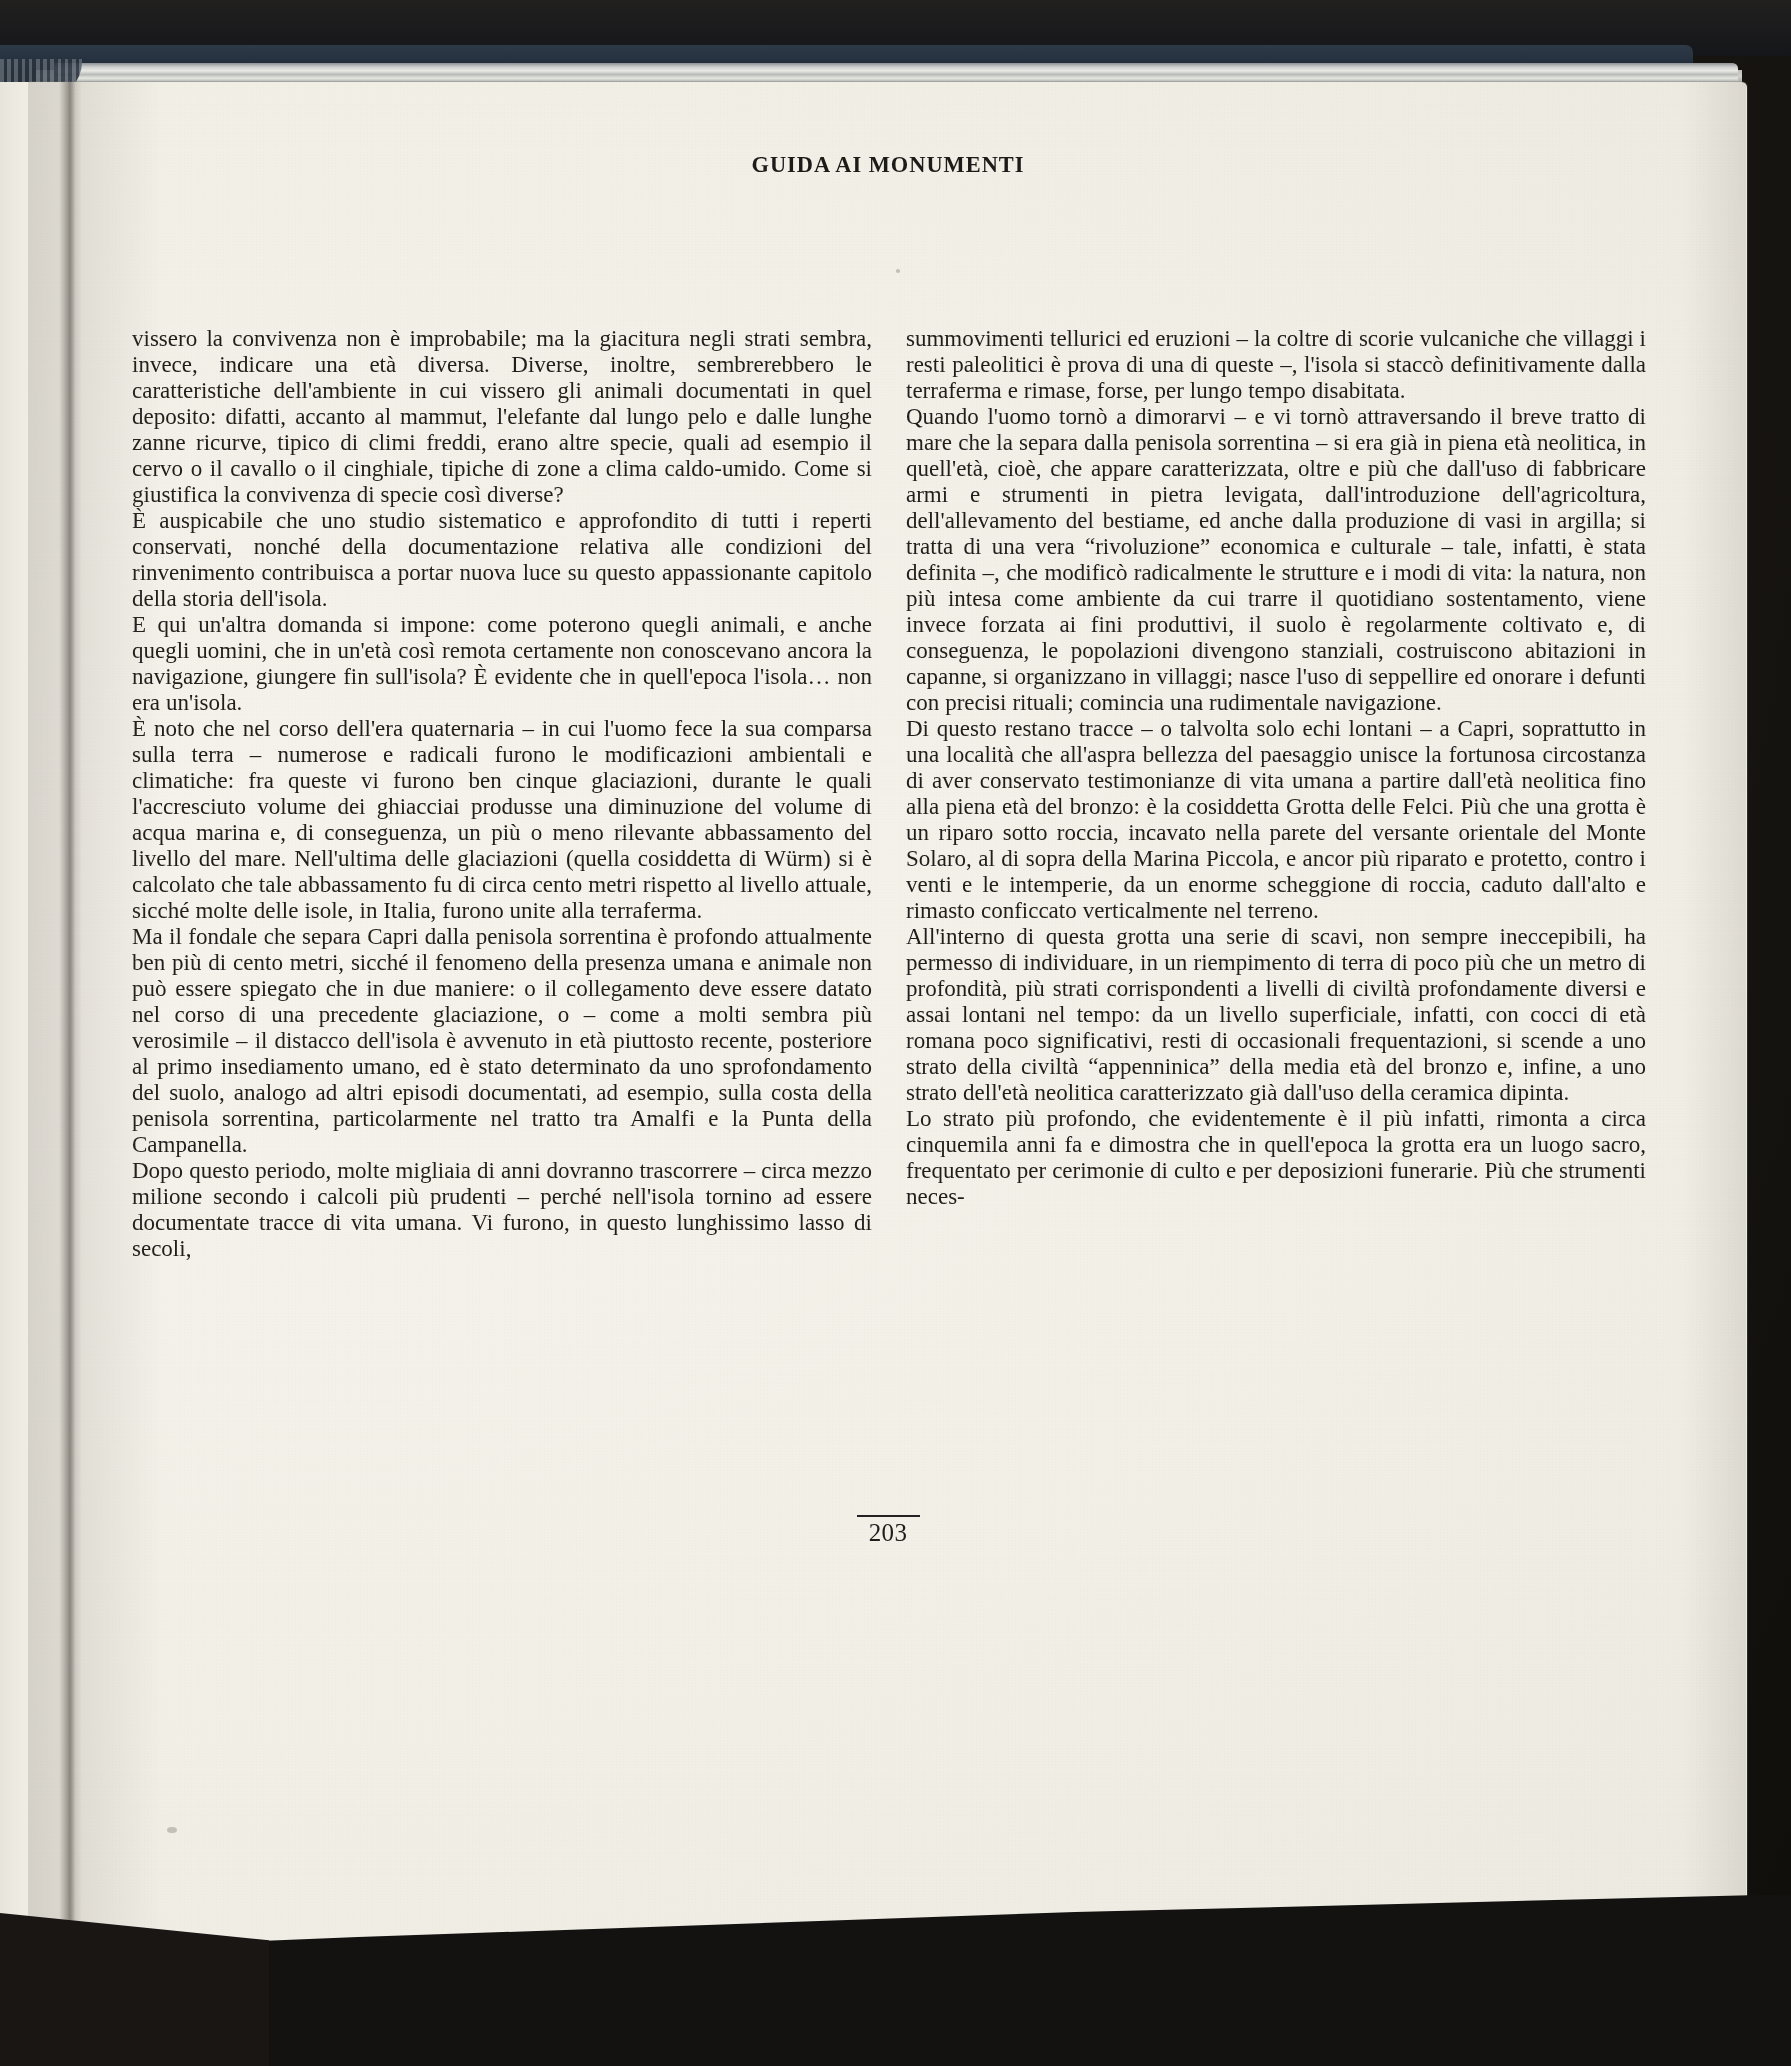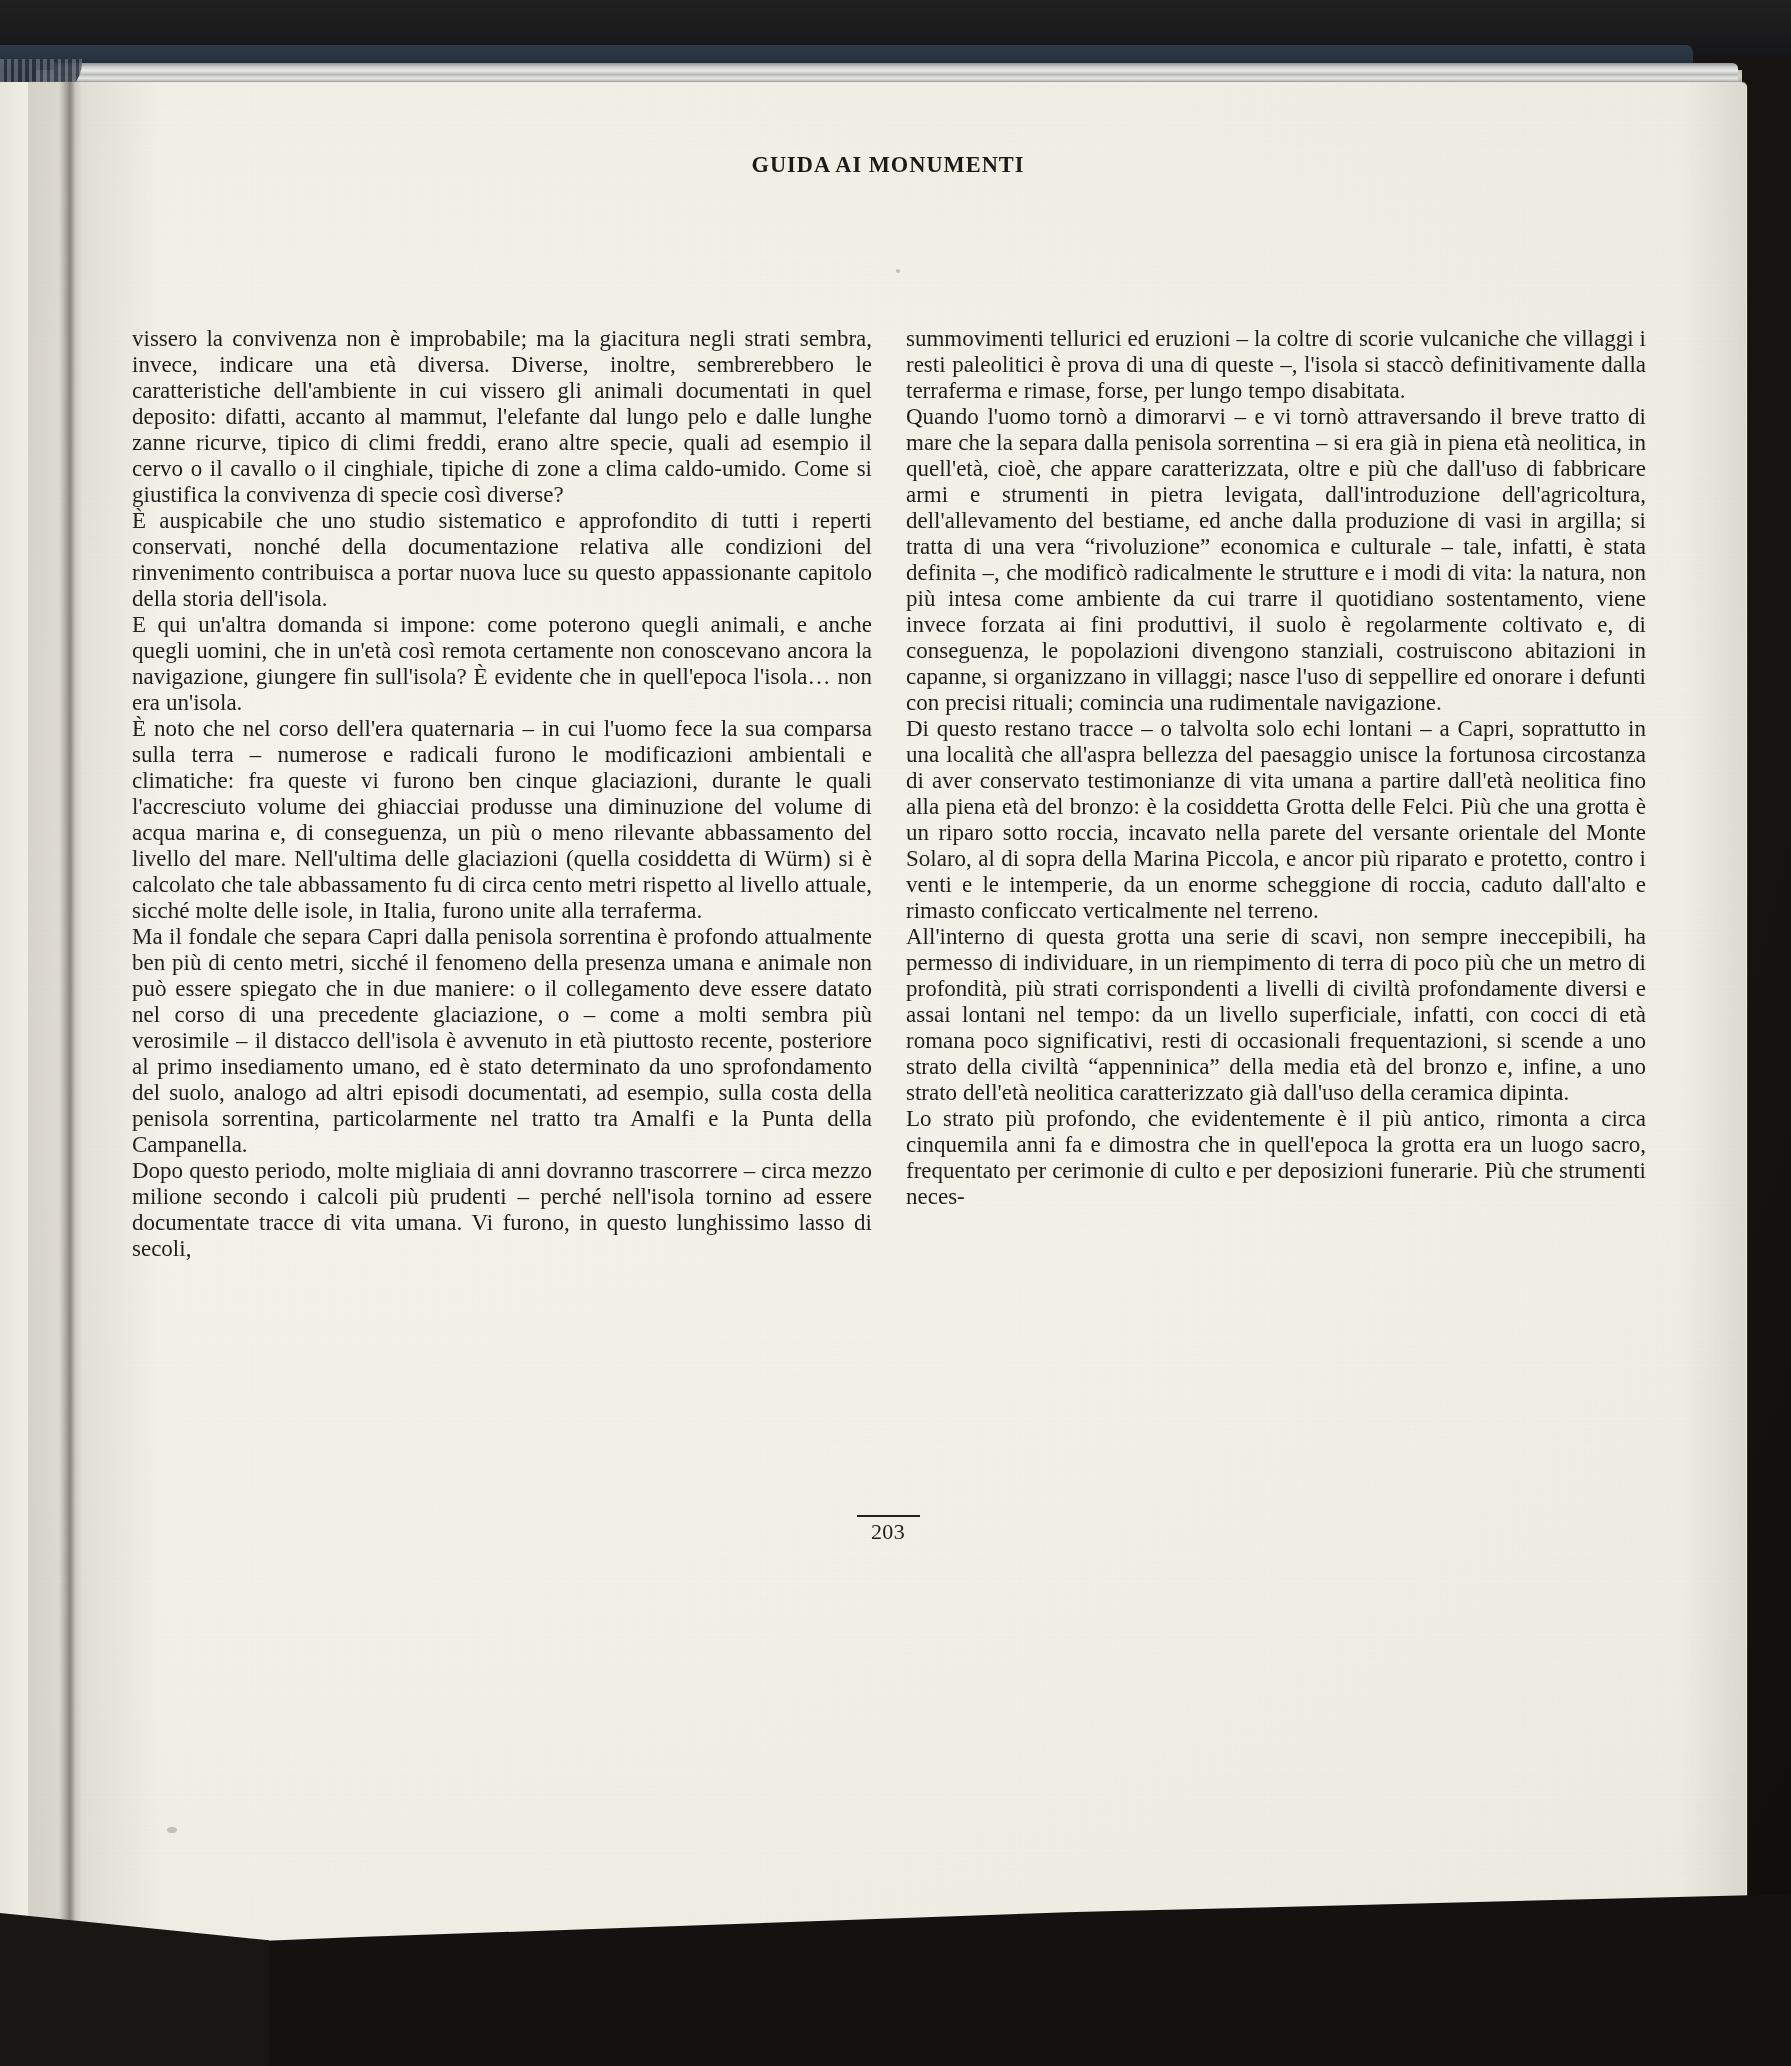--- a/index.html
+++ b/index.html
@@ -203,21 +203,21 @@
     width: 1718px;
     text-align: center;
   }
   .folio-rule {
     width: 63px;
     height: 1.8px;
     background: #232120;
     margin: 0 auto 2.7px auto;
   }
   .folio {
-    font-size: 22px;
+    font-size: 25px;
     color: #201e1b;
     letter-spacing: 0.4px;
   }
 
   
   .speck {
     position: absolute;
     background: rgba(90,85,78,.30);
     border-radius: 50%;
     pointer-events: none;
@@ -253,21 +253,21 @@
           <p class="para">È noto che nel corso dell'era quaternaria – in cui l'uomo fece la sua comparsa sulla terra – numerose e radicali furono le modificazioni ambientali e climatiche: fra queste vi furono ben cinque glaciazioni, durante le quali l'accresciuto volume dei ghiacciai produsse una diminuzione del volume di acqua marina e, di conseguenza, un più o meno rilevante abbassamento del livello del mare. Nell'ultima delle glaciazioni (quella cosiddetta di Würm) si è calcolato che tale abbassamento fu di circa cento metri rispetto al livello attuale, sicché molte delle isole, in Italia, furono unite alla terraferma.</p>
           <p class="para">Ma il fondale che separa Capri dalla penisola sorrentina è profondo attualmente ben più di cento metri, sicché il fenomeno della presenza umana e animale non può essere spiegato che in due maniere: o il collegamento deve essere datato nel corso di una precedente glaciazione, o – come a molti sembra più verosimile – il distacco dell'isola è avvenuto in età piuttosto recente, posteriore al primo insediamento umano, ed è stato determinato da uno sprofondamento del suolo, analogo ad altri episodi documentati, ad esempio, sulla costa della penisola sorrentina, particolarmente nel tratto tra Amalfi e la Punta della Campanella.</p>
           <p class="para last">Dopo questo periodo, molte migliaia di anni dovranno trascorrere – circa mezzo milione secondo i calcoli più prudenti – perché nell'isola tornino ad essere documentate tracce di vita umana. Vi furono, in questo lunghissimo lasso di secoli,</p>
         </div>
 
         <div class="column">
           <p class="para">summovimenti tellurici ed eruzioni – la coltre di scorie vulcaniche che villaggi i resti paleolitici è prova di una di queste –, l'isola si staccò definitivamente dalla terraferma e rimase, forse, per lungo tempo disabitata.</p>
           <p class="para">Quando l'uomo tornò a dimorarvi – e vi tornò attraversando il breve tratto di mare che la separa dalla penisola sorrentina – si era già in piena età neolitica, in quell'età, cioè, che appare caratterizzata, oltre e più che dall'uso di fabbricare armi e strumenti in pietra levigata, dall'introduzione dell'agricoltura, dell'allevamento del bestiame, ed anche dalla produzione di vasi in argilla; si tratta di una vera “rivoluzione” economica e culturale – tale, infatti, è stata definita –, che modificò radicalmente le strutture e i modi di vita: la natura, non più intesa come ambiente da cui trarre il quotidiano sostentamento, viene invece forzata ai fini produttivi, il suolo è regolarmente coltivato e, di conseguenza, le popolazioni divengono stanziali, costruiscono abitazioni in capanne, si organizzano in villaggi; nasce l'uso di seppellire ed onorare i defunti con precisi rituali; comincia una rudimentale navigazione.</p>
           <p class="para">Di questo restano tracce – o talvolta solo echi lontani – a Capri, soprattutto in una località che all'aspra bellezza del paesaggio unisce la fortunosa circostanza di aver conservato testimonianze di vita umana a partire dall'età neolitica fino alla piena età del bronzo: è la cosiddetta Grotta delle Felci. Più che una grotta è un riparo sotto roccia, incavato nella parete del versante orientale del Monte Solaro, al di sopra della Marina Piccola, e ancor più riparato e protetto, contro i venti e le intemperie, da un enorme scheggione di roccia, caduto dall'alto e rimasto conficcato verticalmente nel terreno.</p>
           <p class="para">All'interno di questa grotta una serie di scavi, non sempre ineccepibili, ha permesso di individuare, in un riempimento di terra di poco più che un metro di profondità, più strati corrispondenti a livelli di civiltà profondamente diversi e assai lontani nel tempo: da un livello superficiale, infatti, con cocci di età romana poco significativi, resti di occasionali frequentazioni, si scende a uno strato della civiltà “appenninica” della media età del bronzo e, infine, a uno strato dell'età neolitica caratterizzato già dall'uso della ceramica dipinta.</p>
-          <p class="para last">Lo strato più profondo, che evidentemente è il più antico, rimonta a circa cinquemila anni fa e dimostra che in quell'epoca la grotta era un luogo sacro, frequentato per cerimonie di culto e per deposizioni funerarie. Più che strumenti neces-</p>
+          <p class="para last">Lo strato più profondo, che evidentemente è il più infatti, rimonta a circa cinquemila anni fa e dimostra che in quell'epoca la grotta era un luogo sacro, frequentato per cerimonie di culto e per deposizioni funerarie. Più che strumenti neces-</p>
         </div>
 
       </div>
 
       <div class="folio-wrap">
         <div class="folio-rule"></div>
         <div class="folio">203</div>
       </div>
 
     </div>

